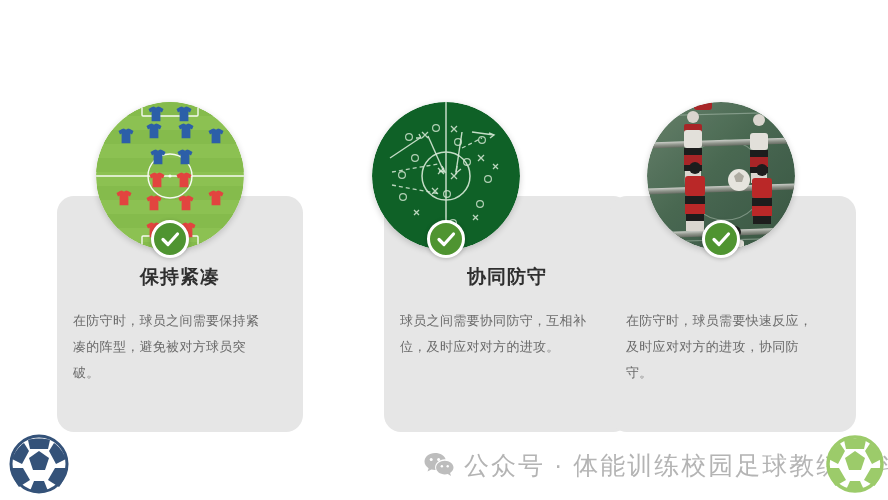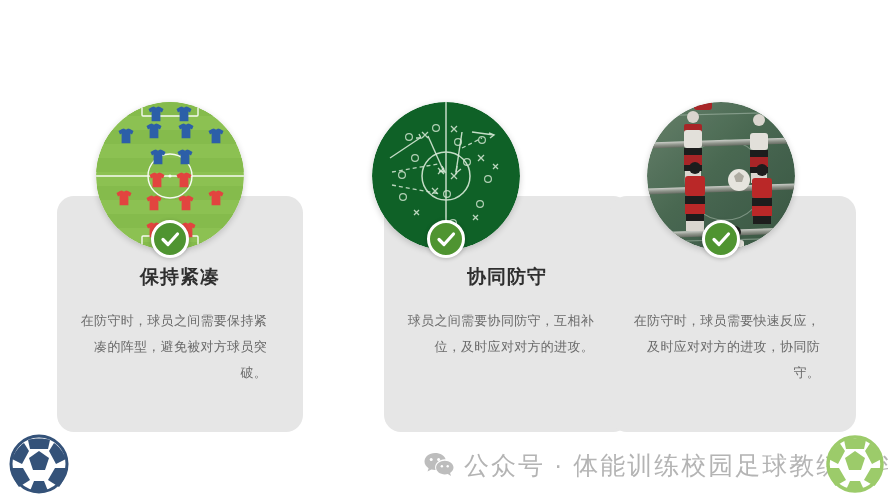--- a/index.html
+++ b/index.html
@@ -59,21 +59,21 @@
     font-size: 19px;
     font-weight: bold;
     color: #2f2f2f;
     letter-spacing: 1px;
   }
   .card-body {
     position: absolute;
     top: 112px;
     left: 16px;
     width: 194px;
-    text-align: right;
+    text-align: left;
     font-size: 13px;
     line-height: 26px;
     color: #6b6b6b;
     letter-spacing: 0.3px;
   }
 
   
   .circle-wrap {
     position: absolute;
     top: 102px;

